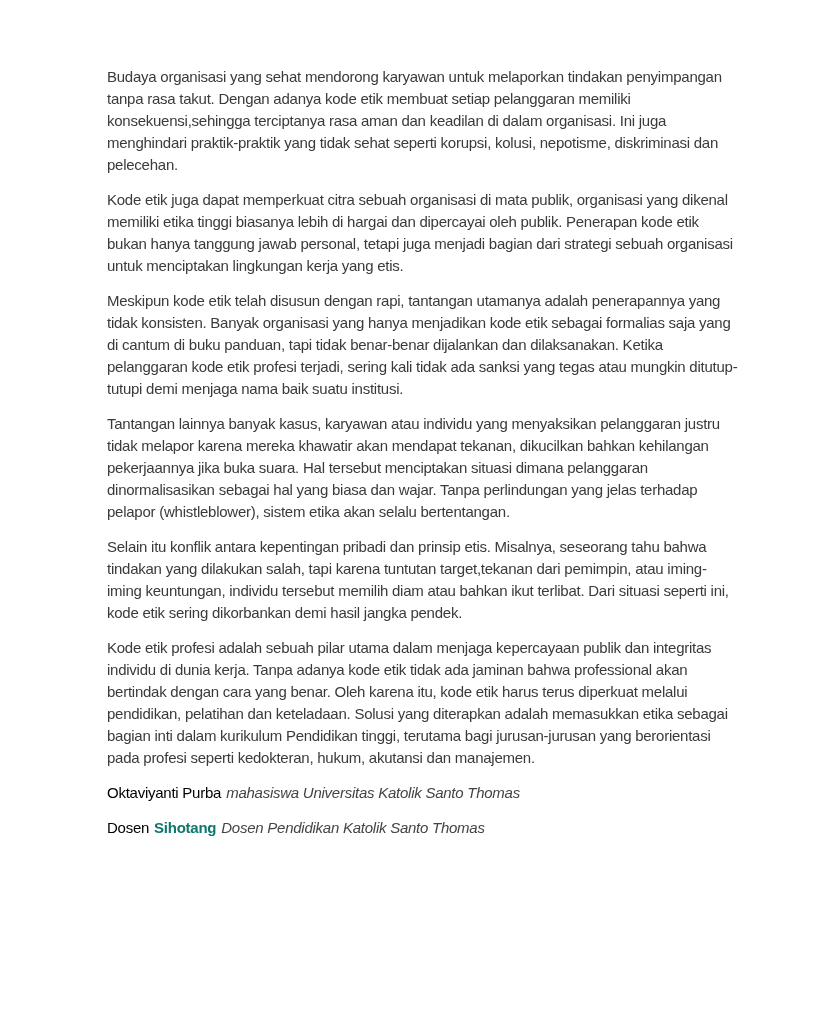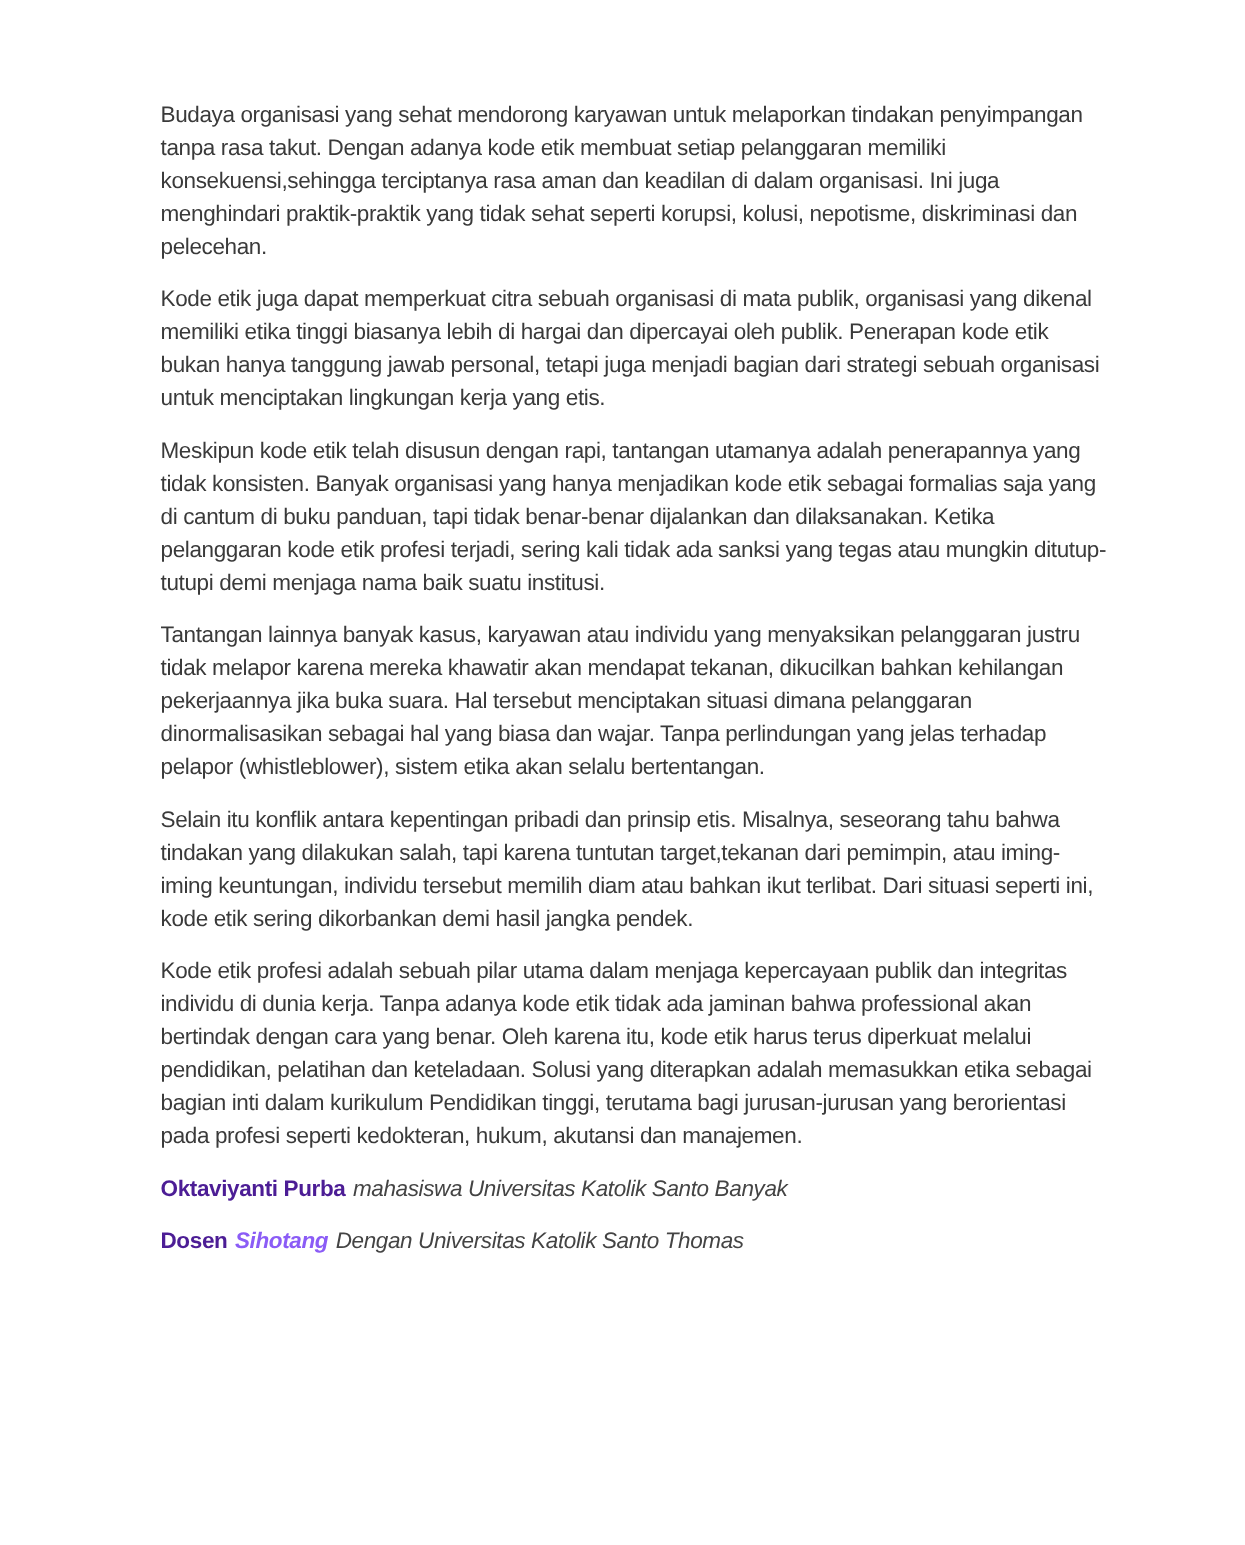--- a/index.html
+++ b/index.html
@@ -41,28 +41,27 @@
     margin: 0 0 13px 0;
   }
   .author-line span {
     margin-right: 5px;
   }
   .author-line span:empty {
     display: none;
     margin: 0;
   }
   .author-name {
-    font-weight: 700;
-    color: #4c1d95;
+    font-weight: 400;
+    color: #000000;
     margin-top: 40px;
   }
   .author-name-italic {
     font-weight: 700;
-    font-style: italic;
-    color: #8b5cf6;
+    color: #0f766e;
   }
   .author-role {
     font-style: italic;
     color: #444444;
   }
 </style>
 </head>
 <body>
 
 <div class="page">
@@ -74,18 +73,18 @@
 
 
     <p>Meskipun kode etik telah disusun dengan rapi, tantangan utamanya adalah penerapannya yang tidak konsisten. Banyak organisasi yang hanya menjadikan kode etik sebagai formalias saja yang di cantum di buku panduan, tapi tidak benar-benar dijalankan dan dilaksanakan. Ketika pelanggaran kode etik profesi terjadi, sering kali tidak ada sanksi yang tegas atau mungkin ditutup-tutupi demi menjaga nama baik suatu institusi.</p>
 
     <p>Tantangan lainnya banyak kasus, karyawan atau individu yang menyaksikan pelanggaran justru tidak melapor karena mereka khawatir akan mendapat tekanan, dikucilkan bahkan kehilangan pekerjaannya jika buka suara. Hal tersebut menciptakan situasi dimana pelanggaran dinormalisasikan sebagai hal yang biasa dan wajar. Tanpa perlindungan yang jelas terhadap pelapor (whistleblower), sistem etika akan selalu bertentangan.</p>
 
     <p>Selain itu konflik antara kepentingan pribadi dan prinsip etis. Misalnya, seseorang tahu bahwa tindakan yang dilakukan salah, tapi karena tuntutan target,tekanan dari pemimpin, atau iming-iming keuntungan, individu tersebut memilih diam atau bahkan ikut terlibat. Dari situasi seperti ini, kode etik sering dikorbankan demi hasil jangka pendek.</p>
 
     <p>Kode etik profesi adalah sebuah pilar utama dalam menjaga kepercayaan publik dan integritas individu di dunia kerja. Tanpa adanya kode etik tidak ada jaminan bahwa professional akan bertindak dengan cara yang benar. Oleh karena itu, kode etik harus terus diperkuat melalui pendidikan, pelatihan dan keteladaan. Solusi yang diterapkan adalah memasukkan etika sebagai bagian inti dalam kurikulum Pendidikan tinggi, terutama bagi jurusan-jurusan yang berorientasi pada profesi seperti kedokteran, hukum, akutansi dan manajemen.</p>
 
-    <p class="author-line"><span class="author-name">Oktaviyanti Purba</span><span class="author-role">mahasiswa Universitas Katolik Santo Banyak</span></p>
+    <p class="author-line"><span class="author-name">Oktaviyanti Purba</span><span class="author-role">mahasiswa Universitas Katolik Santo Thomas</span></p>
 
-    <p class="author-line"><span class="author-name">Dosen</span><span class="author-name-italic">Sihotang</span><span class="author-role">Dengan Universitas Katolik Santo Thomas</span></p>
+    <p class="author-line"><span class="author-name">Dosen</span><span class="author-name-italic">Sihotang</span><span class="author-role">Dosen Pendidikan Katolik Santo Thomas</span></p>
 
   </div>
 </div>
 
 </body></html>

